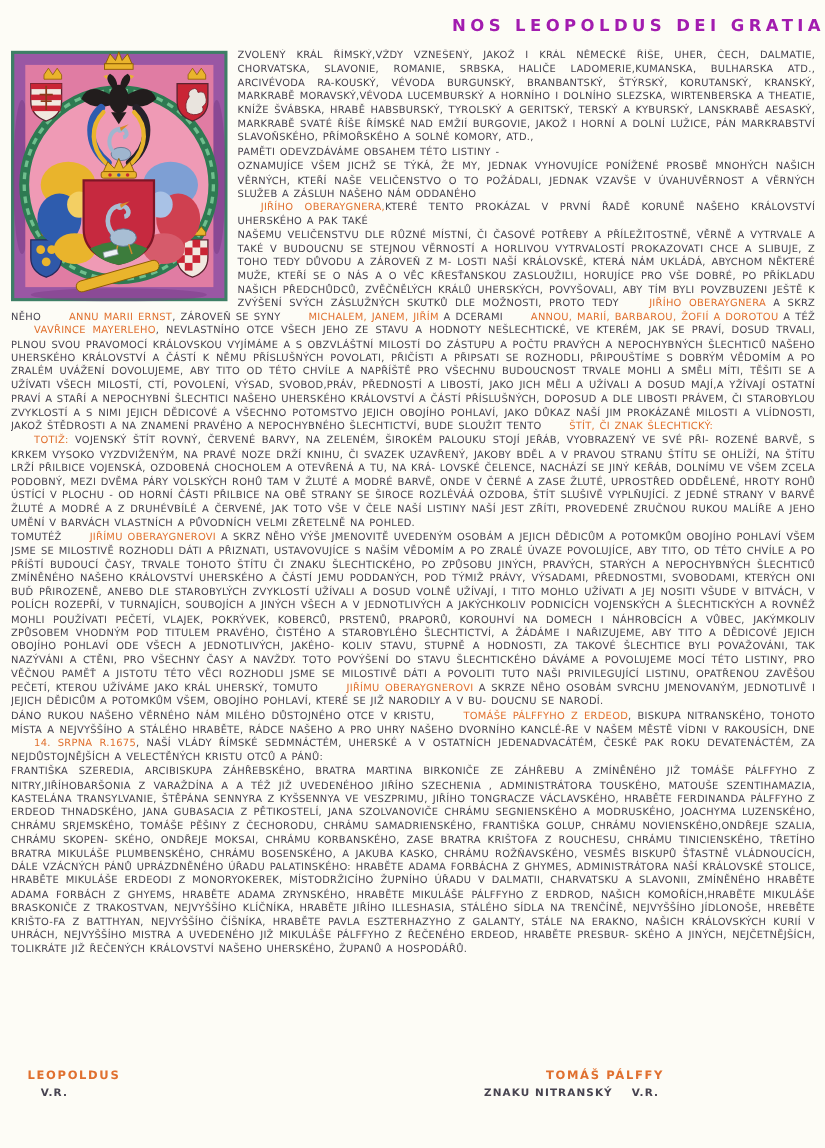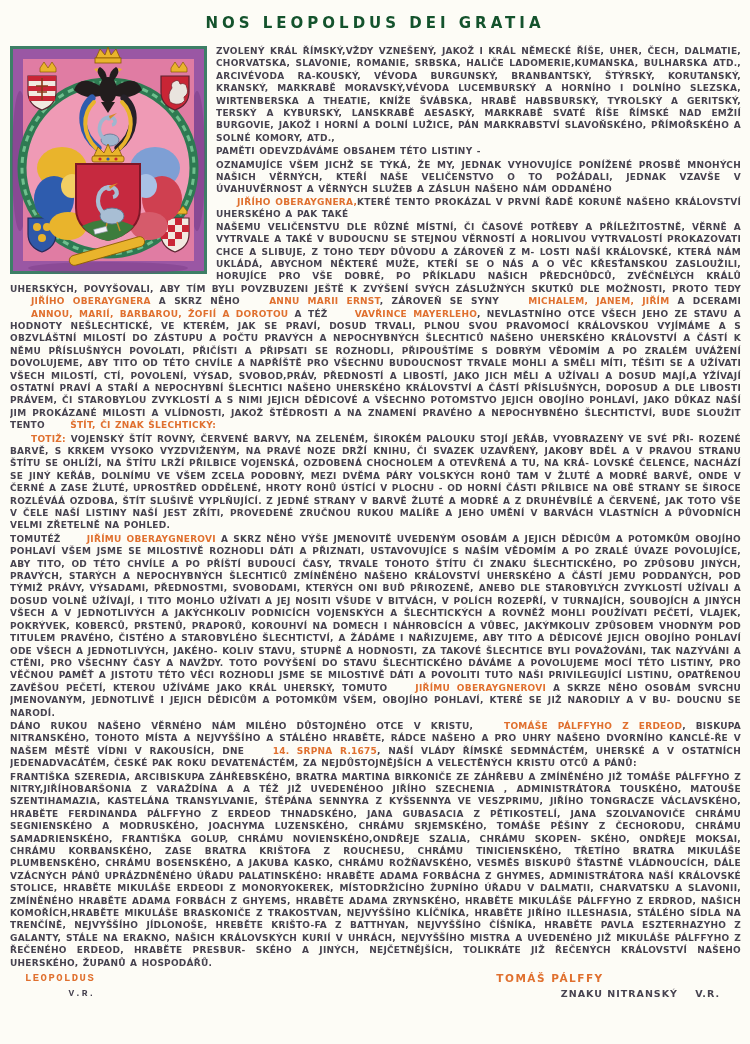--- a/index.html
+++ b/index.html
@@ -5,43 +5,43 @@
   * { margin:0; padding:0; box-sizing:border-box; }
   html,body { width:750px; }
   body {
     width:750px; height:1044px; position:relative;
     background:#fdfcf6;
     font-family:"DejaVu Sans", sans-serif;
     overflow:hidden;
   }
   .page-title {
     position:absolute; top:14px; left:0; width:750px;
-    text-align:center;
+    text-align:right;
     font-size:15px; font-weight:bold; letter-spacing:4px;
-    color:#14532d;
+    color:#a21caf;
   }
   .doc-body {
     position:absolute; top:45px; left:10px; width:731px; height:928px;
     overflow:hidden;
     text-align:justify;
-    font-size:9px; font-weight:bold; line-height:12.4px;
+    font-size:9px; font-weight:normal; line-height:12.4px;
     letter-spacing:0.25px; word-spacing:1px;
     color:#474350;
   }
   .illumination {
     float:left; width:197px; height:228px; margin:1px 9px 6px 0;
   }
   .block { margin:0 0 1px 0; }
   .block.center { text-align:left; }
   .accent { color:#e0702f;padding-left:21px; }
   .signatures { position:absolute; left:0; top:972px; width:750px; }
-  .sig-left { position:absolute; left:25px; top:0;font-family:Liberation Mono, monospace; }
+  .sig-left { position:absolute; left:25px; top:0; }
   .sig-right { position:absolute; left:440px; top:0; width:280px; }
   .sig-name { color:#e0702f; font-size:10.5px; font-weight:bold; letter-spacing:1.5px; }
-  .sig-sub { color:#474350; font-size:9.5px; font-weight:bold; letter-spacing:1px; margin-top:4px;text-align:right; }
+  .sig-sub { color:#474350; font-size:9.5px; font-weight:bold; letter-spacing:1px; margin-top:4px; }
   .sig-left .sig-sub { margin-left:12px; }
   .sig-right .sig-name { display:block; text-align:center; width:220px; }
   .sig-second { margin-top:14px; }
   .sig-second .sig-name { display:inline; }
   .vr { color:#474350; }
 </style>
 </head>
 <body>
 
 <div class="page-title">NOS LEOPOLDUS DEI GRATIA</div>

